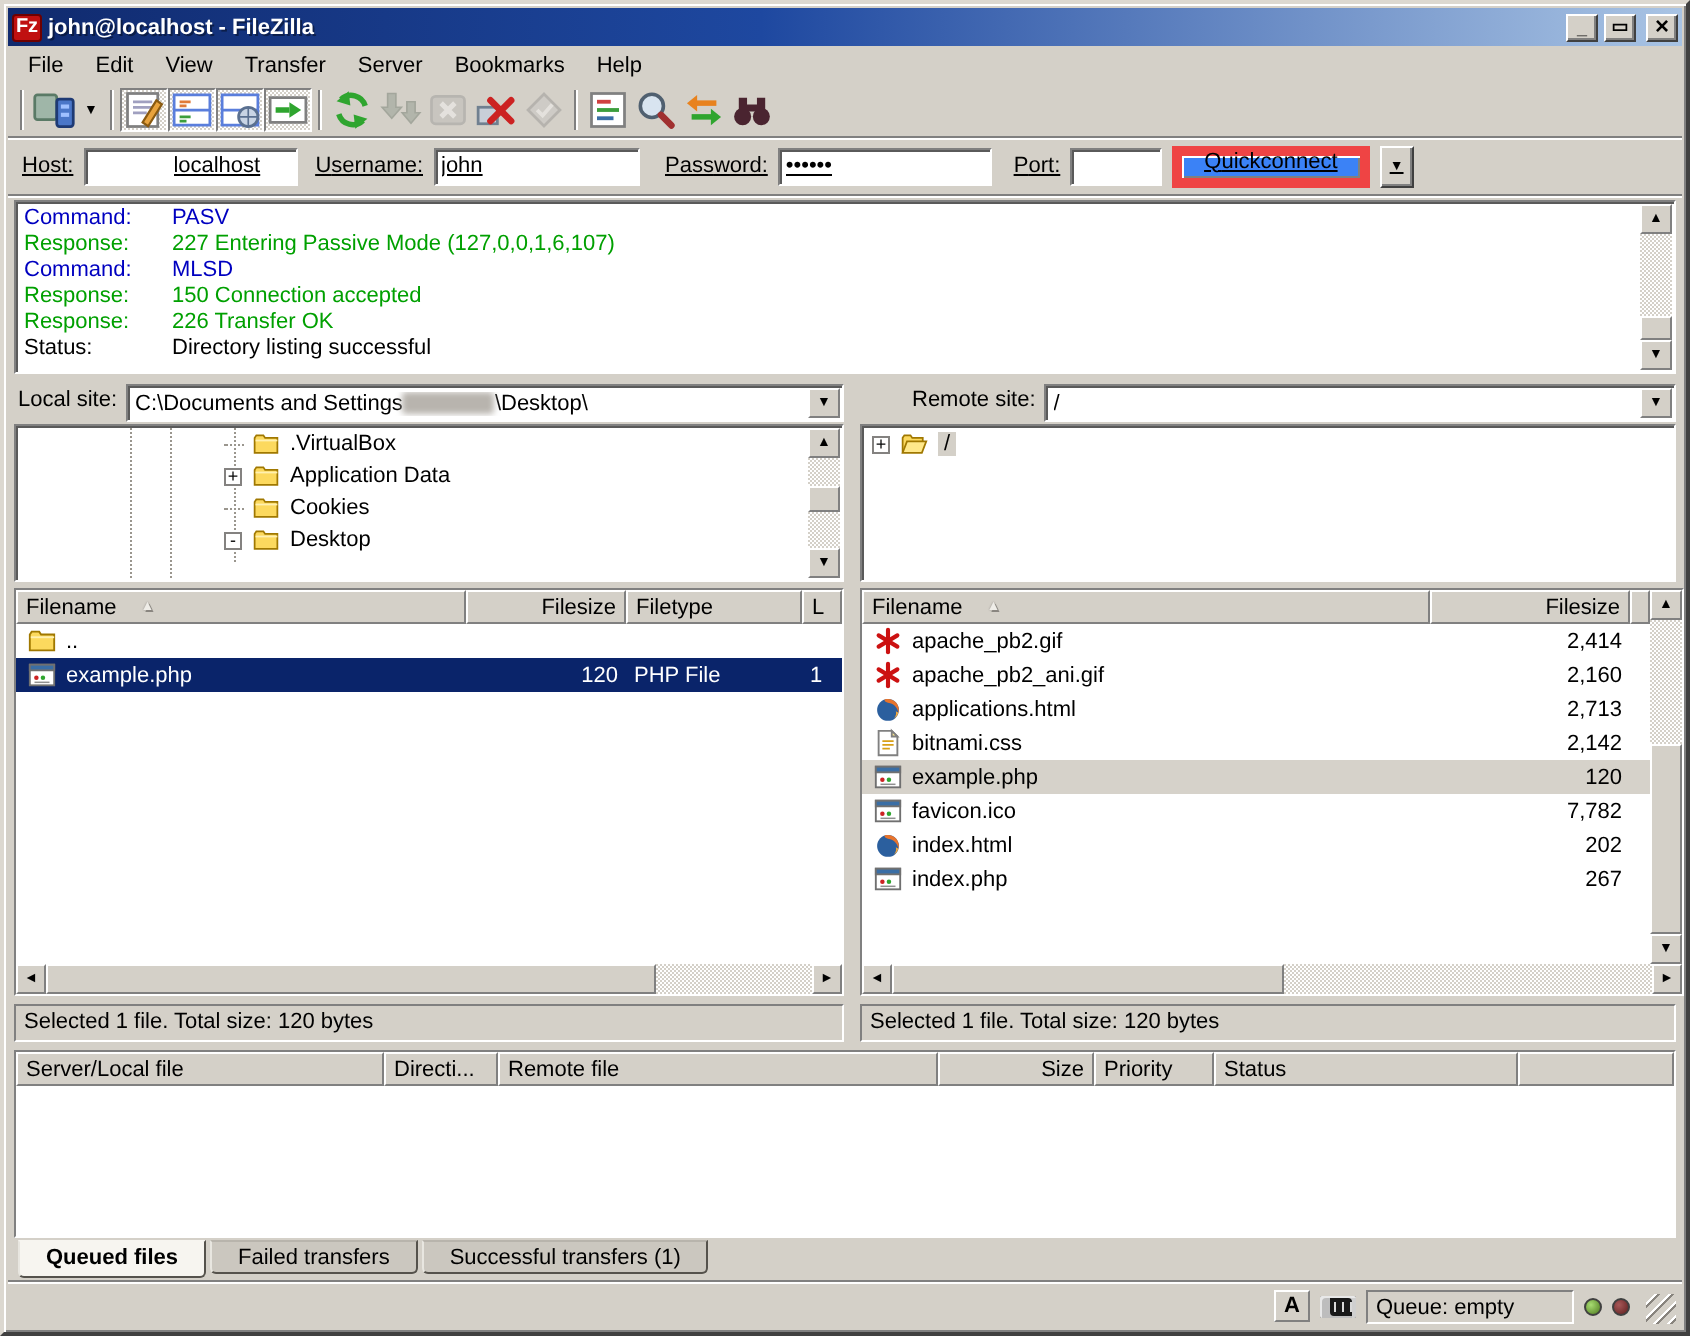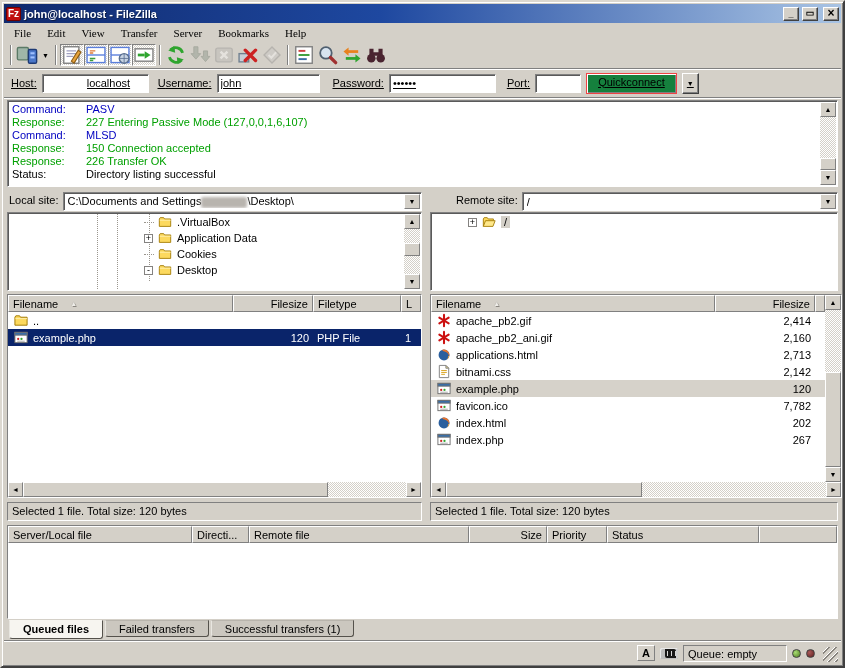--- a/index.html
+++ b/index.html
@@ -22,37 +22,37 @@
     background:linear-gradient(to right,#102A6E 0%,#1E48A0 45%,#A9C4E4 100%);color:#fff;}
   .fz-logo{width:15px;height:14px;background:#C01010;border:1px solid #6E0000;border-radius:2px;
     color:#fff;font-weight:bold;font-size:10px;line-height:12px;text-align:center;flex:0 0 15px;}
   .title-text{font-weight:bold;flex:1;white-space:nowrap;text-shadow:1px 1px 0 rgba(0,0,0,.4);}
   .tb-ctl{width:16px;height:14px;display:flex;align-items:flex-end;justify-content:center;
     font-size:9px;line-height:9px;color:#000;font-weight:bold;padding-bottom:1px;cursor:default;}
   .tb-ctl.max,.tb-ctl.close{align-items:center;padding-bottom:0;}
   .tb-ctl.close{font-size:12px;margin-left:2px;}
   
   .menubar{height:19px;flex:0 0 19px;display:flex;align-items:center;padding-left:2px;}
-  .menu-item{padding:2px 8px;font-family:Liberation Serif, serif;}
+  .menu-item{padding:2px 8px;}
   
   .toolbar{height:27px;flex:0 0 27px;display:flex;align-items:center;padding:0 3px;border-bottom:1px solid #808080;box-shadow:0 1px 0 #fff;}
   .tb-sep{width:2px;height:20px;border-left:1px solid #808080;border-right:1px solid #FFFFFF;margin:0 3px;}
   .tb-btn{width:24px;height:22px;display:flex;align-items:center;justify-content:center;border:1px solid transparent;}
   .tb-btn svg{width:17px;height:17px;}
   .tb-btn.pressed{border:1px solid;border-color:#808080 #FFFFFF #FFFFFF #808080;
     background-image:linear-gradient(45deg,#fff 25%,transparent 25%,transparent 75%,#fff 75%),
                      linear-gradient(45deg,#fff 25%,transparent 25%,transparent 75%,#fff 75%);
     background-size:2px 2px;background-position:0 0,1px 1px;background-color:#D4D0C8;}
   .tb-btn.disabled svg{opacity:.38;filter:grayscale(85%);}
   .tb-drop{width:13px;height:22px;display:flex;align-items:center;justify-content:center;font-size:7px;color:#000;}
   
   .quickbar{height:29px;flex:0 0 29px;display:flex;align-items:center;gap:5px;padding:0 7px;border-bottom:1px solid #808080;box-shadow:0 1px 0 #fff;text-decoration:underline;}
   .quickbar label{white-space:nowrap;}
   .quickbar input{height:19px;font:11px "Liberation Sans",sans-serif;padding:1px 3px;outline:none;}
-  .qc-btn{height:21px;padding:2px 11px;border:1px solid #ef4444;box-shadow:inset 1px 1px 0 #fff,inset -1px -1px 0 #808080;background:#15803d;display:flex;align-items:flex-start;}
+  .qc-btn{height:21px;padding:2px 11px;border:5px solid #ef4444;box-shadow:inset 1px 1px 0 #fff,inset -1px -1px 0 #808080;background:#3b82f6;display:flex;align-items:flex-end;}
   .qc-drop{width:17px;height:21px;display:flex;align-items:center;justify-content:center;font-size:7px;}
   
   .log{flex:0 0 87px;margin:2px 3px 0 3px;background:#fff;position:relative;padding:2px 20px 2px 4px;overflow:hidden;}
   .log-row{display:flex;line-height:13px;white-space:nowrap;}
   .log-label{width:74px;flex:0 0 74px;}
   
   .sb-track{background-image:linear-gradient(45deg,#fff 25%,transparent 25%,transparent 75%,#fff 75%),
             linear-gradient(45deg,#fff 25%,transparent 25%,transparent 75%,#fff 75%);
             background-size:2px 2px;background-position:0 0,1px 1px;background-color:#D4D0C8;}
   .sb-btn{flex:0 0 15px;display:flex;align-items:center;justify-content:center;font-size:7px;line-height:7px;color:#000;}
@@ -69,21 +69,21 @@
   
   .sites{flex:0 0 19px;margin:5px 3px 0 3px;gap:12px;}
   .site-label{padding:2px 4px 0 2px;white-space:nowrap;}
   .combo{flex:1;height:19px;display:flex;align-items:center;padding:1px 0 1px 4px;position:relative;background:#fff;}
   .combo-text{flex:1;white-space:nowrap;overflow:hidden;}
   .combo-btn{position:absolute;right:1px;top:1px;bottom:1px;width:16px;display:flex;align-items:center;justify-content:center;font-size:7px;}
   .redact{display:inline-block;width:46px;height:11px;background:#B8B4AE;filter:blur(1.6px);vertical-align:middle;border-radius:2px;}
   
   .trees{flex:0 0 79px;margin:1px 3px 0 3px;}
   .tree-pane{flex:1;background:#fff;position:relative;overflow:hidden;padding:1px 0;}
-  .tree-pane .inner{position:absolute;left:0;top:1px;right:17px;bottom:1px;margin-left:32px;}
+  .tree-pane .inner{position:absolute;left:0;top:1px;right:17px;bottom:1px;}
   .tline{position:absolute;top:0;bottom:0;border-left:1px dotted #9a968e;}
   .trow{height:16px;display:flex;align-items:center;padding-left:104px;position:relative;white-space:nowrap;}
   .exp{width:9px;height:9px;flex:0 0 9px;background:#fff;border:1px solid #848280;font-size:9px;line-height:7px;text-align:center;margin-right:4px;z-index:1;}
   .exp-stub{width:10px;flex:0 0 10px;border-top:1px dotted #9a968e;margin-right:3px;}
   .trow .ficon{width:16px;height:14px;flex:0 0 16px;margin-right:4px;}
   .ficon svg{width:100%;height:100%;display:block;}
   .tree-vscroll{position:absolute;right:1px;top:1px;bottom:1px;}
   .tree-sel{background:#D4D0C8;padding:0 3px;}
   
   .files{flex:0 0 204px;margin:3px 3px 0 3px;}

